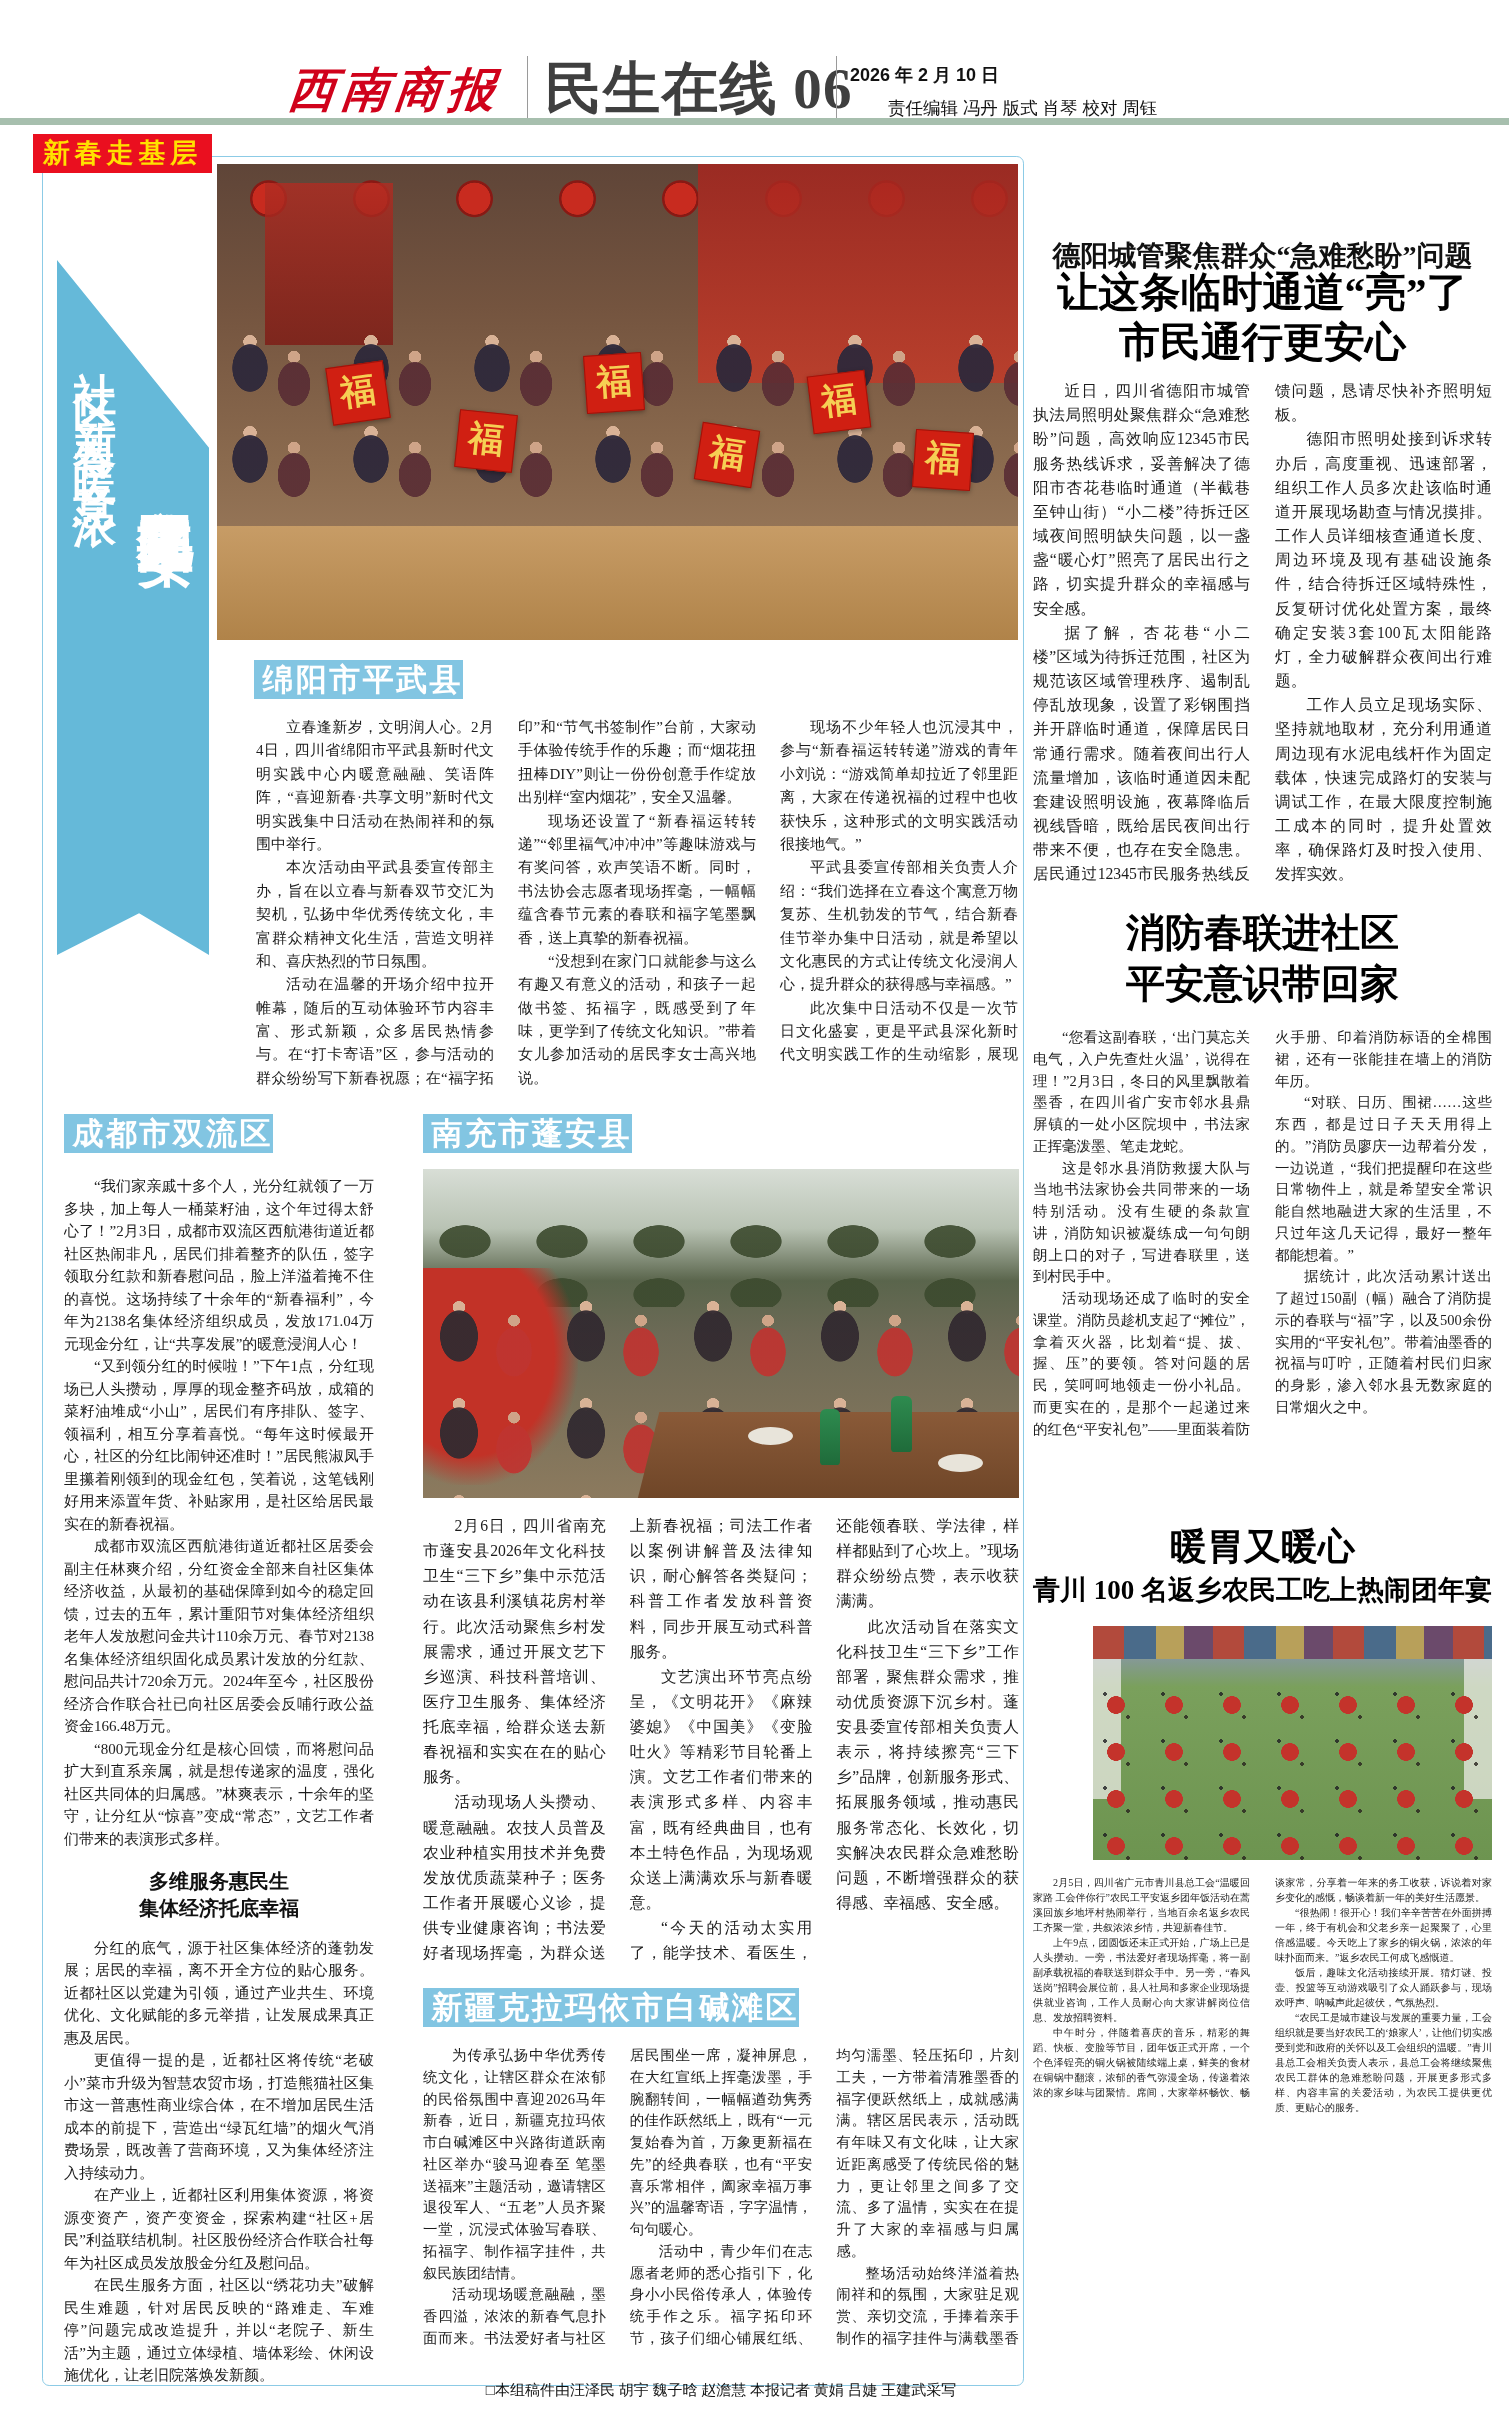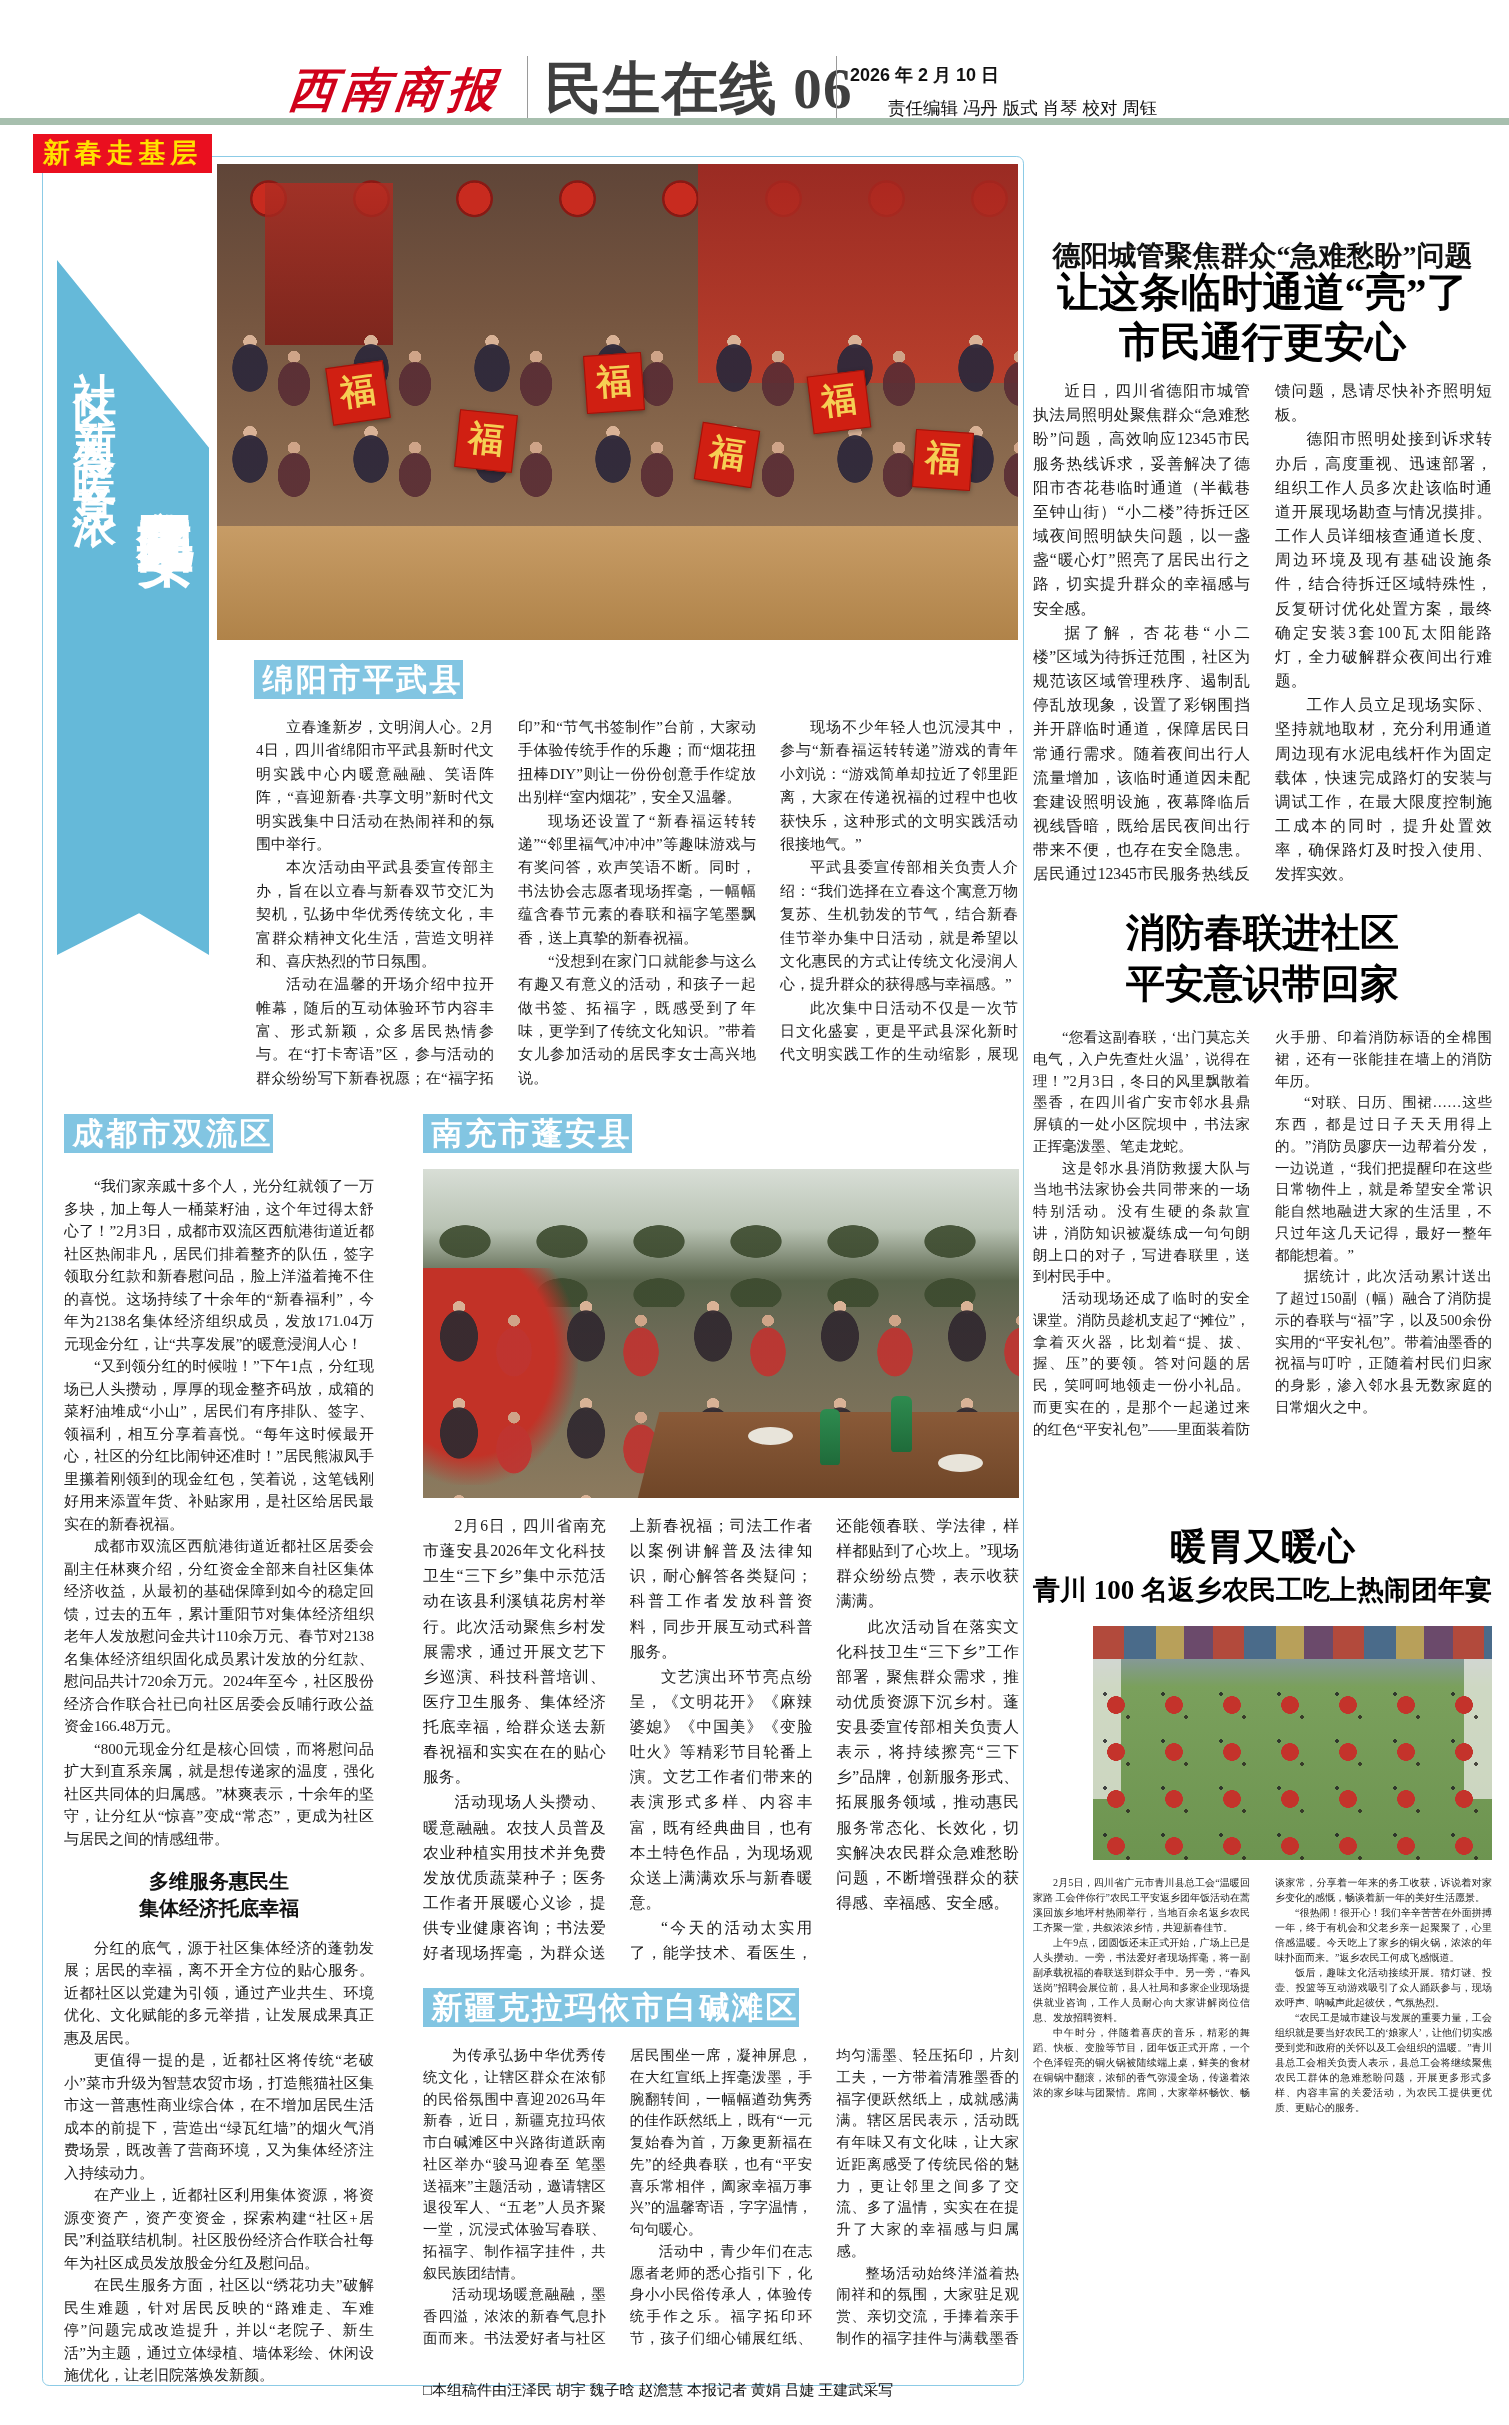--- a/index.html
+++ b/index.html
@@ -90,21 +90,21 @@
   .body{position:absolute;overflow:hidden;text-align:justify;}
   .body p{margin:0;text-indent:2em;}
   .cols3{column-count:3;column-gap:24px;}
   .cols2{column-count:2;column-gap:25px;}
   .my{left:256px;top:716px;width:762px;height:391px;font-size:15px;line-height:1.56;}
   .cd{left:64px;top:1175px;width:310px;height:1207px;font-size:15px;line-height:1.5;}
   .cd h3{font-family:"Liberation Sans","DejaVu Sans",sans-serif;font-size:20px;line-height:1.35;
          text-align:center;margin:18px 0 14.5px 0;color:#111;}
   .nc{left:423px;top:1513px;width:596px;height:464px;font-size:15.7px;line-height:1.6;}
   .xj{left:423px;top:2045px;width:596px;height:326px;font-size:14.5px;line-height:1.5;}
-  .credits{position:absolute;left:423px;top:2381px;width:596px;text-align:left;font-size:15px;
+  .credits{position:absolute;left:423px;top:2381px;width:596px;text-align:center;font-size:15px;
            color:#111;}
   
   .kicker{position:absolute;left:1033px;width:459px;text-align:center;font-weight:bold;color:#111;}
   .bigtitle{position:absolute;left:1033px;width:459px;text-align:center;font-weight:bold;color:#000;
             white-space:nowrap;}
   .dy-k{top:237px;font-size:28px;}
   .dy-t1{top:265px;font-size:41px;}
   .dy-t2{top:315px;font-size:41px;}
   .dy-b{left:1033px;top:379px;width:459px;height:523px;font-size:15.7px;line-height:1.54;}
   .xf-t1{top:906px;font-size:39px;}
@@ -164,21 +164,21 @@
     </div>
 
   <div class="sechead" style="left:64px;top:1114px;">成都市双流区</div>
   <div class="body cd">
     <div>
         <p>“我们家亲戚十多个人，光分红就领了一万多块，加上每人一桶菜籽油，这个年过得太舒心了！”2月3日，成都市双流区西航港街道近都社区热闹非凡，居民们排着整齐的队伍，签字领取分红款和新春慰问品，脸上洋溢着掩不住的喜悦。这场持续了十余年的“新春福利”，今年为2138名集体经济组织成员，发放171.04万元现金分红，让“共享发展”的暖意浸润人心！</p>
       </div>
     <div>
         <p>“又到领分红的时候啦！”下午1点，分红现场已人头攒动，厚厚的现金整齐码放，成箱的菜籽油堆成“小山”，居民们有序排队、签字、领福利，相互分享着喜悦。“每年这时候最开心，社区的分红比闹钟还准时！”居民熊淑凤手里攥着刚领到的现金红包，笑着说，这笔钱刚好用来添置年货、补贴家用，是社区给居民最实在的新春祝福。</p>
         <p>成都市双流区西航港街道近都社区居委会副主任林爽介绍，分红资金全部来自社区集体经济收益，从最初的基础保障到如今的稳定回馈，过去的五年，累计重阳节对集体经济组织老年人发放慰问金共计110余万元、春节对2138名集体经济组织固化成员累计发放的分红款、慰问品共计720余万元。2024年至今，社区股份经济合作联合社已向社区居委会反哺行政公益资金166.48万元。</p>
-        <p>“800元现金分红是核心回馈，而将慰问品扩大到直系亲属，就是想传递家的温度，强化社区共同体的归属感。”林爽表示，十余年的坚守，让分红从“惊喜”变成“常态”，更成为社区与居民之间的情感纽带。</p>
+        <p>“800元现金分红是核心回馈，而将慰问品扩大到直系亲属，就是想传递家的温度，强化社区共同体的归属感。”林爽表示，十余年的坚守，让分红从“惊喜”变成“常态”，文艺工作者们带来的表演形式多样。</p>
       </div>
     <h3><span>多维服务惠民生</span><br>
         <span>集体经济托底幸福</span></h3>
     <div>
         <p>分红的底气，源于社区集体经济的蓬勃发展；居民的幸福，离不开全方位的贴心服务。近都社区以党建为引领，通过产业共生、环境优化、文化赋能的多元举措，让发展成果真正惠及居民。</p>
         <p>更值得一提的是，近都社区将传统“老破小”菜市升级为智慧农贸市场，打造熊猫社区集市这一普惠性商业综合体，在不增加居民生活成本的前提下，营造出“绿瓦红墙”的烟火气消费场景，既改善了营商环境，又为集体经济注入持续动力。</p>
         <p>在产业上，近都社区利用集体资源，将资源变资产，资产变资金，探索构建“社区+居民”利益联结机制。社区股份经济合作联合社每年为社区成员发放股金分红及慰问品。</p>
         <p>在民生服务方面，社区以“绣花功夫”破解民生难题，针对居民反映的“路难走、车难停”问题完成改造提升，并以“老院子、新生活”为主题，通过立体绿植、墙体彩绘、休闲设施优化，让老旧院落焕发新颜。</p>
       </div>
   </div>

